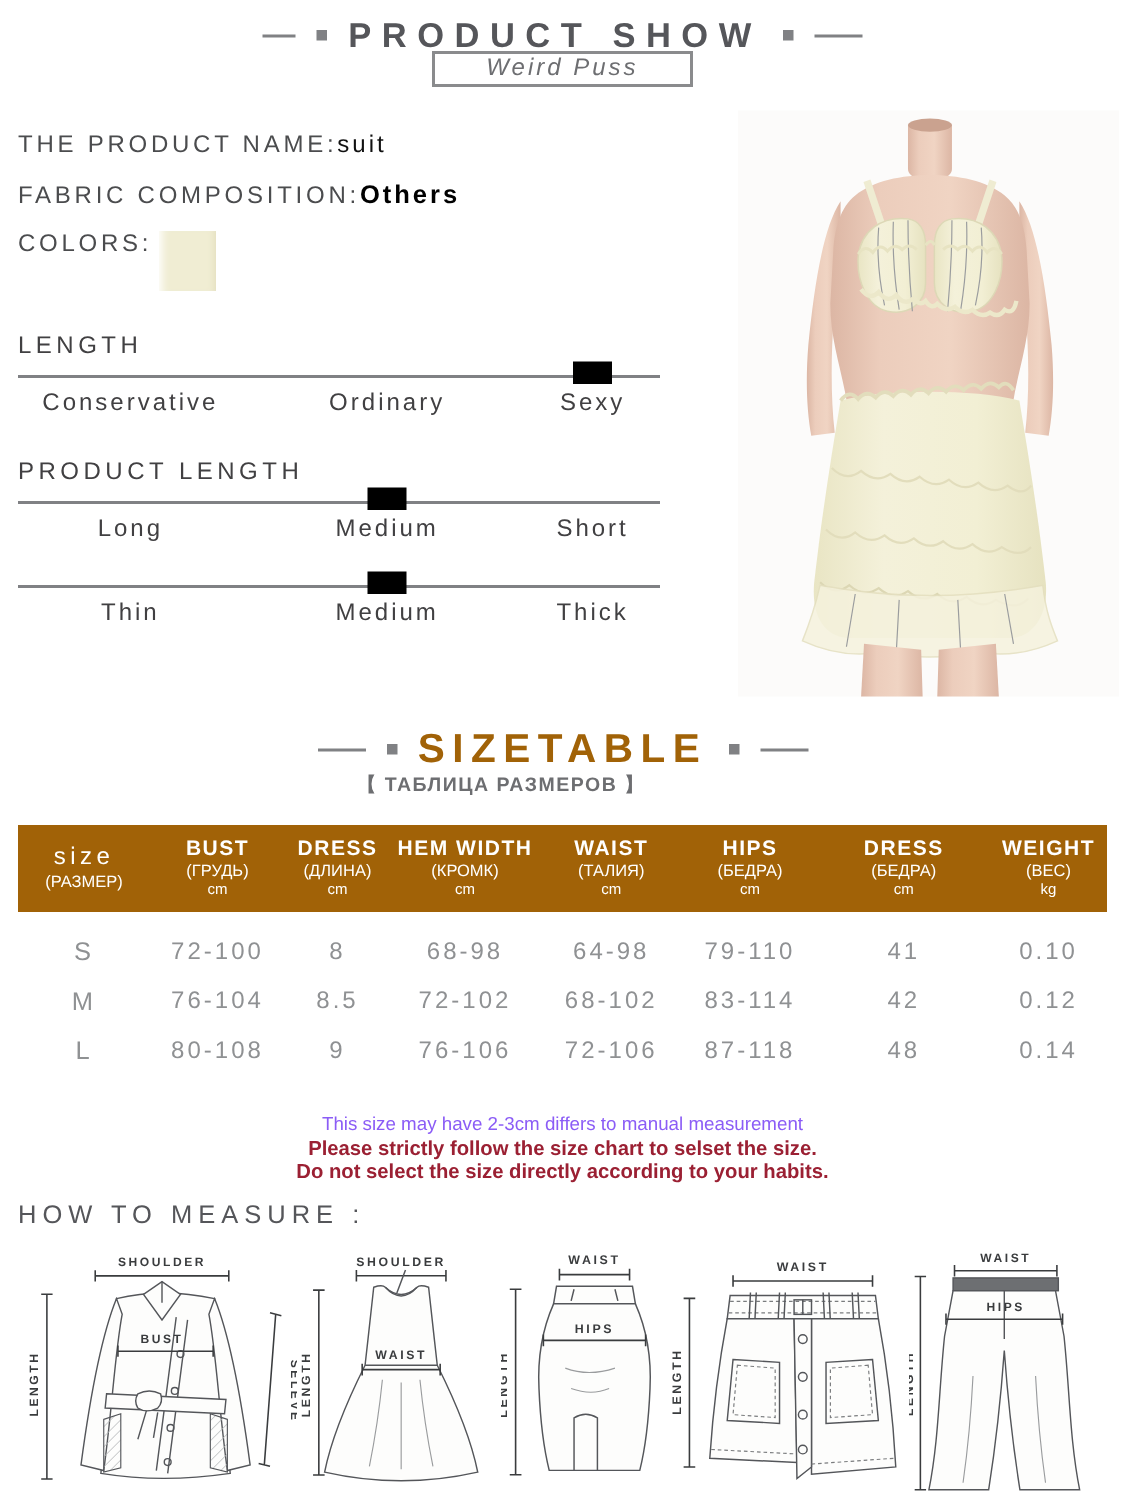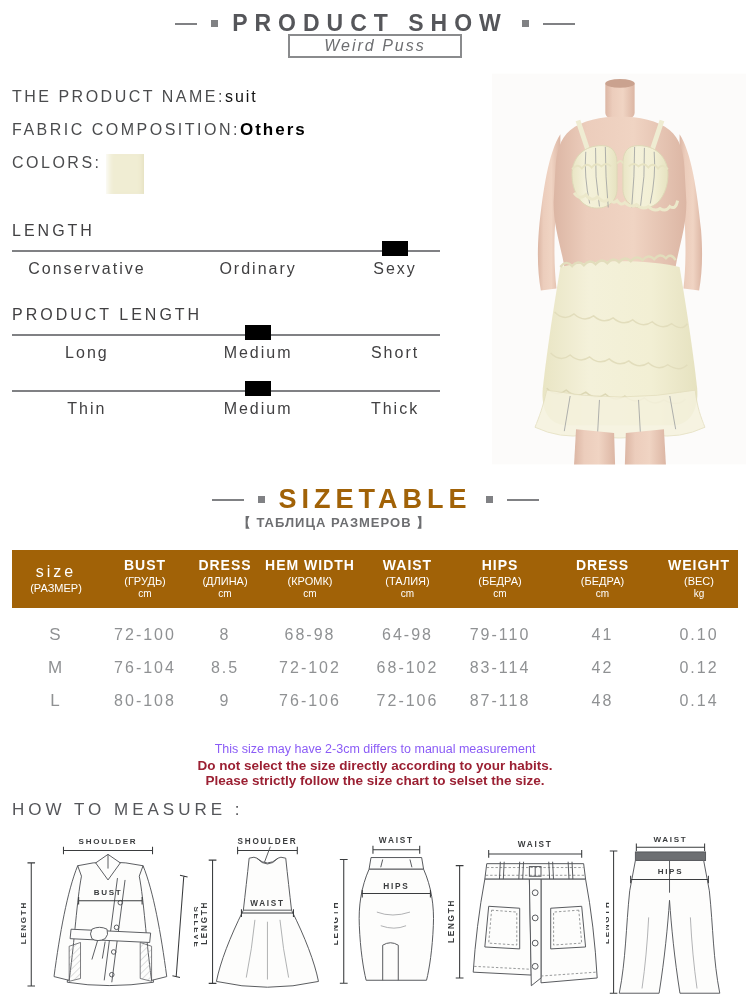--- a/index.html
+++ b/index.html
@@ -263,22 +263,22 @@
         <div>72-106</div>
         <div>87-118</div>
         <div>48</div>
         <div>0.14</div>
       </div>
     </div>
   </div>
 
   <div class="notes">
     <div class="note-gray">This size may have 2-3cm differs to manual measurement</div>
+    <div class="note-red">Please strictly follow the size chart to selset the size.</div>
     <div class="note-red">Do not select the size directly according to your habits.</div>
-    <div class="note-red">Please strictly follow the size chart to selset the size.</div>
   </div>
 
   <div class="measure-title">HOW TO MEASURE :</div>
 
   <div class="diagrams">
 
     <svg viewBox="0 0 190 170" width="180" height="166">
       <defs>
         <pattern id="hatch1" width="5" height="5" patternTransform="rotate(45)" patternUnits="userSpaceOnUse">
           <line x1="0" y1="0" x2="0" y2="5" stroke="#b9bbbd" stroke-width="1"></line>

